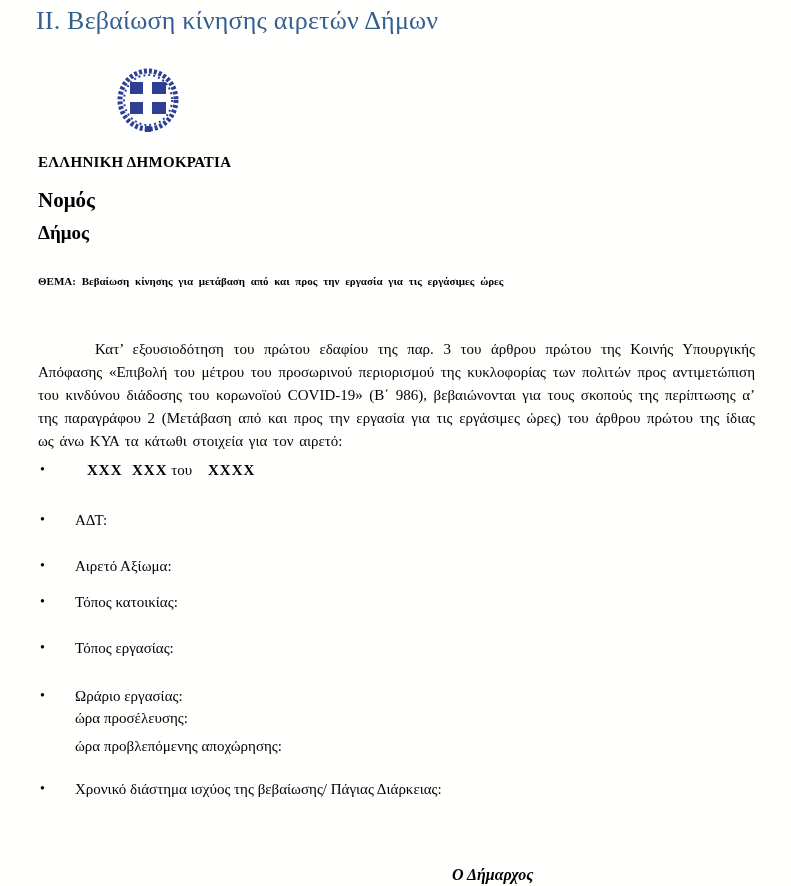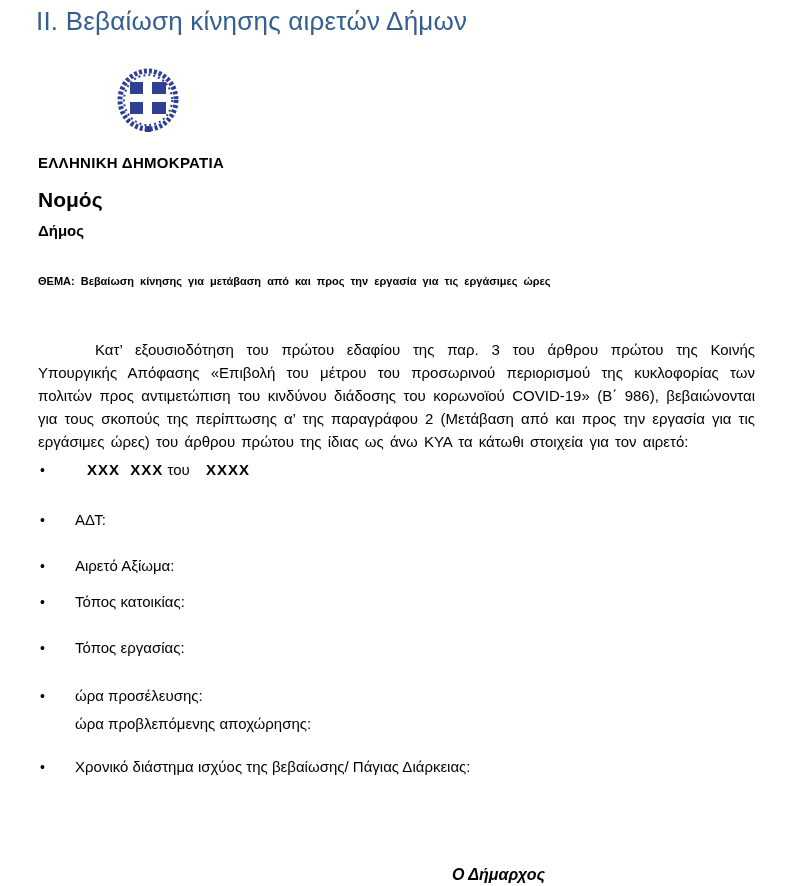--- a/index.html
+++ b/index.html
@@ -1,21 +1,21 @@
 <!DOCTYPE html>
 <html><head>
 <meta charset="utf-8">
 <style>
   html, body { margin: 0; padding: 0; background: #ffffff; }
   .page {
     position: relative;
     width: 791px;
     height: 886px;
     background: #fffffe;
-    font-family: Liberation Sans, sans-serif;
+    font-family: Liberation Serif, serif;
     color: #000000;
     overflow: hidden;
   }
 
   
   .doc-title {
     position: absolute;
     left: 36px;
     top: 6px;
     font-size: 26px;
@@ -56,21 +56,21 @@
     position: absolute;
     left: 38px;
     top: 188px;
     font-size: 21px;
     font-weight: bold;
   }
   .hdr-municipality {
     position: absolute;
     left: 38px;
     top: 222px;
-    font-size: 15px;
+    font-size: 19px;
     font-weight: bold;
   }
 
   
   .subject {
     position: absolute;
     left: 38px;
     top: 270px;
     width: 716px;
     font-size: 11px;
@@ -188,20 +188,21 @@
       <span>Τόπος κατοικίας:</span>
     </div>
 
     <div class="field-item fi-5">
       <span class="bullet">•</span>
       <span>Τόπος εργασίας:</span>
     </div>
 
     <div class="field-item fi-6">
       <span class="bullet">•</span>
+      <div>Ωράριο εργασίας:</div>
       <div class="sub-line">ώρα προσέλευσης:</div>
       <div class="sub-line-gap">ώρα προβλεπόμενης αποχώρησης:</div>
     </div>
 
     <div class="field-item fi-7">
       <span class="bullet">•</span>
       <span>Χρονικό διάστημα ισχύος της βεβαίωσης/ Πάγιας Διάρκειας:</span>
     </div>
 
   </div>

